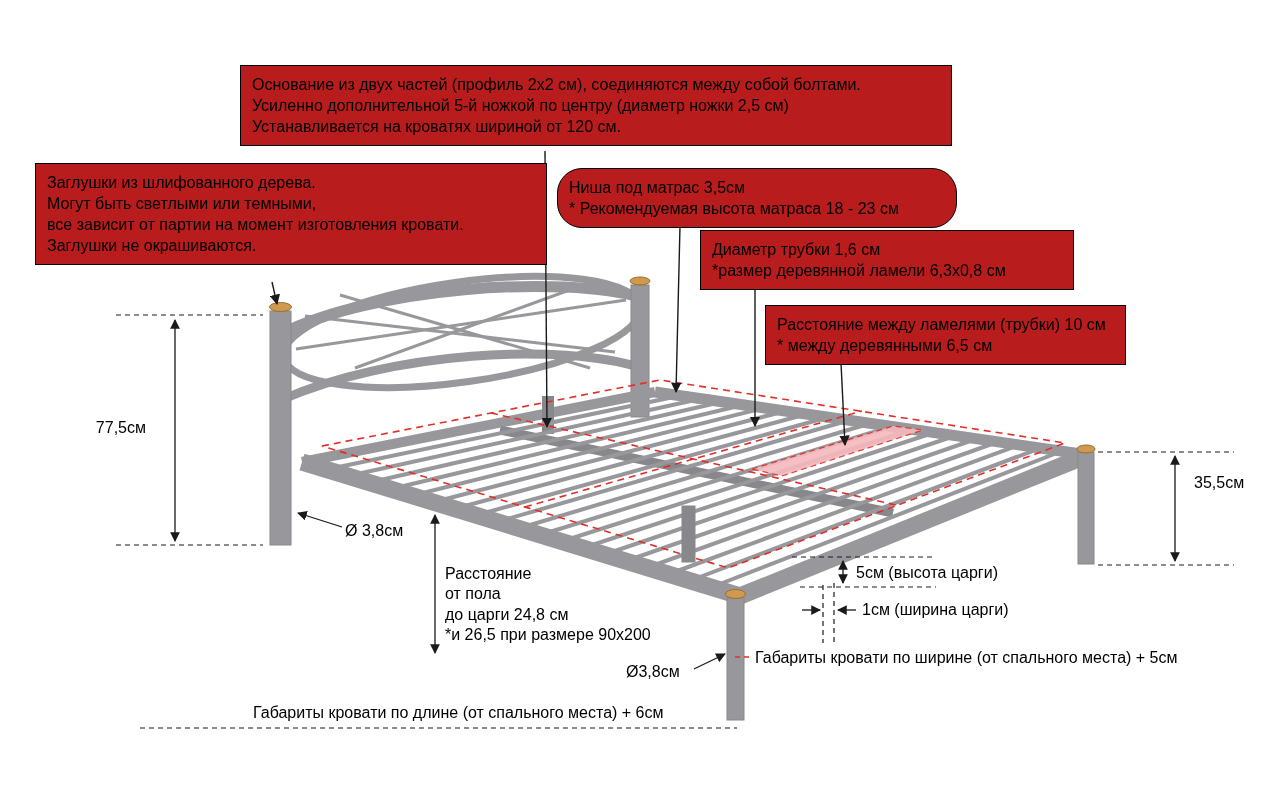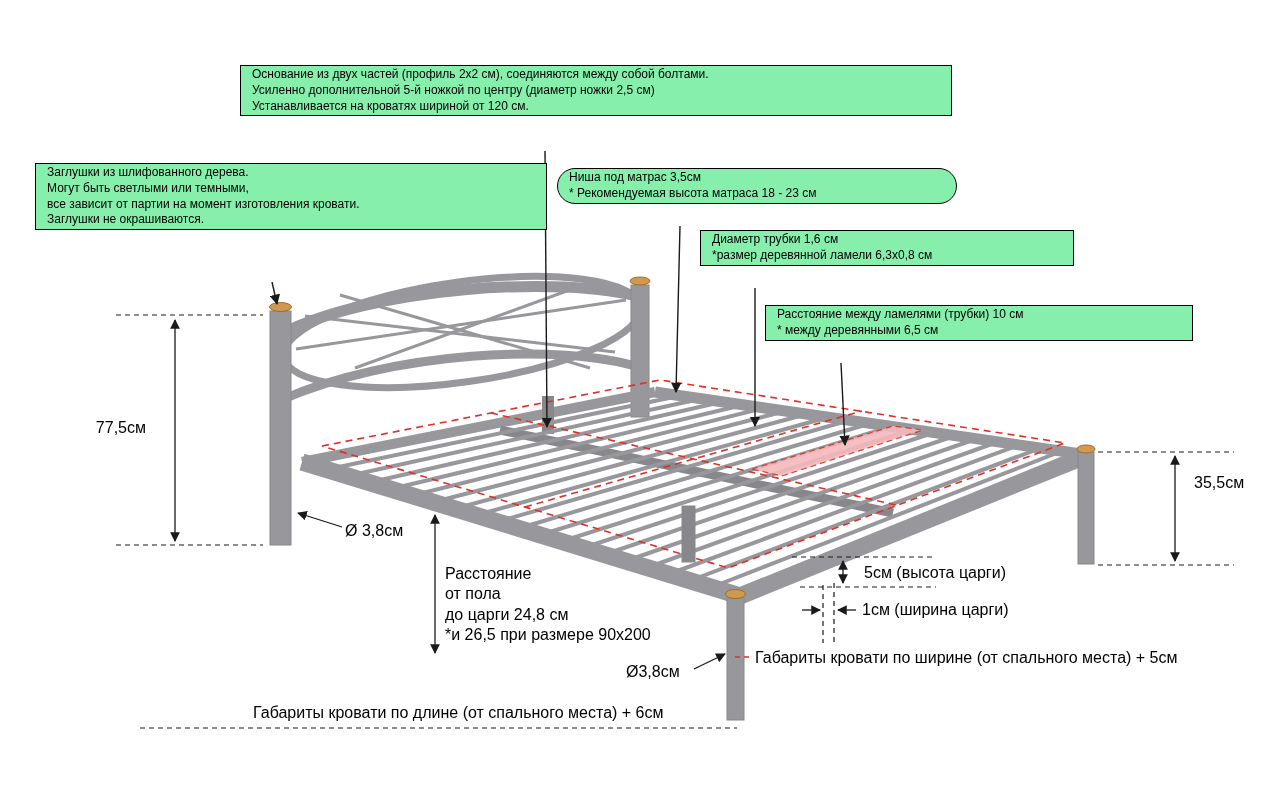--- a/index.html
+++ b/index.html
@@ -4,23 +4,23 @@
 <style>
   * { margin:0; padding:0; box-sizing:border-box; }
   html,body { background:#ffffff; }
   body {
     width:1280px; height:800px; position:relative; overflow:hidden;
     font-family:"Liberation Sans", sans-serif; color:#000;
   }
   .stage { position:absolute; left:0; top:0; width:1280px; height:800px; }
   svg.draw { position:absolute; left:0; top:0; z-index:1; }
   .callout {
-    position:absolute; z-index:2; background:#86efac;
-    border:1.5px solid #000; padding:1px 11px;
-    font-size:12px; line-height:1.32; white-space:pre-line;
+    position:absolute; z-index:2; background:#b91c1c;
+    border:1.5px solid #000; padding:8px 11px;
+    font-size:16px; line-height:1.32; white-space:pre-line;
   }
   .lbl {
     position:absolute; z-index:2; font-size:16px; line-height:1.28;
     white-space:pre-line;
   }
   .lbl.center { text-align:right; }
   
   :root {
     --frame:#98989c; --frame-dark:#88888c; --red:#e03028;
     --pink:#f4b9bd; --wood:#cf9a50; --line:#1a1a1a;
@@ -156,35 +156,35 @@
 Могут быть светлыми или темными,
 все зависит от партии на момент изготовления кровати.
 Заглушки не окрашиваются.</div>
 
   <div class="callout" style="left:557px; top:168px; width:400px;border-radius:25px;">Ниша под матрас 3,5см
 * Рекомендуемая высота матраса 18 - 23 см</div>
 
   <div class="callout" style="left:700px; top:230px; width:374px;">Диаметр трубки 1,6 см
 *размер деревянной ламели 6,3х0,8 см</div>
 
-  <div class="callout" style="left:765px; top:305px; width:428px;">Расстояние между ламелями (трубки) 10 см
+  <div class="callout" style="left:765px; top:305px; width:361px;">Расстояние между ламелями (трубки) 10 см
 * между деревянными 6,5 см</div>
 
   <div class="lbl center" style="left:80px; top:418px; width:66px;">77,5см</div>
 
   <div class="lbl" style="left:345px; top:521px;">Ø 3,8см</div>
 
   <div class="lbl" style="left:445px; top:564px; width:250px;">Расстояние
 от пола
 до царги 24,8 см
 *и 26,5 при размере 90х200</div>
 
   <div class="lbl" style="left:1194px; top:473px;">35,5см</div>
 
-  <div class="lbl" style="left:856px; top:563px;margin-left:8px;">5см (высота царги)</div>
+  <div class="lbl" style="left:856px; top:563px;">5см (высота царги)</div>
 
   <div class="lbl" style="left:862px; top:600px;">1см (ширина царги)</div>
 
   <div class="lbl" style="left:626px; top:662px;">Ø3,8см</div>
 
   <div class="lbl" style="left:755px; top:648px; width:500px;">Габариты кровати по ширине (от спального места) + 5см</div>
 
   <div class="lbl" style="left:253px; top:703px; width:470px;">Габариты кровати по длине (от спального места) + 6см</div>
 
 </div>

